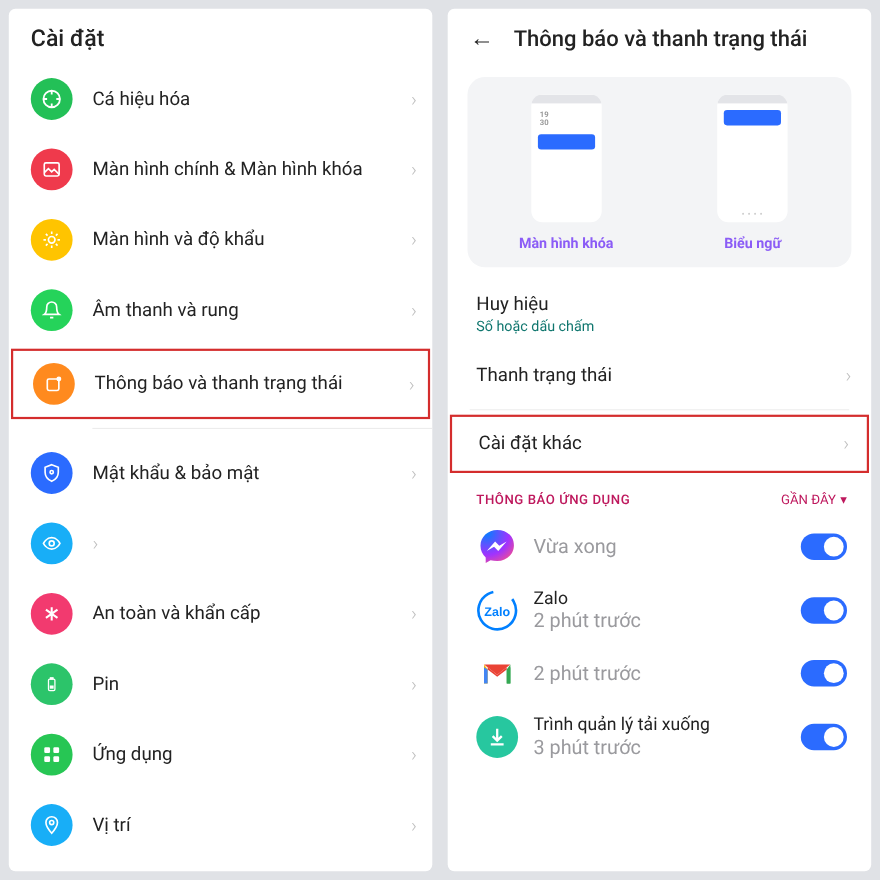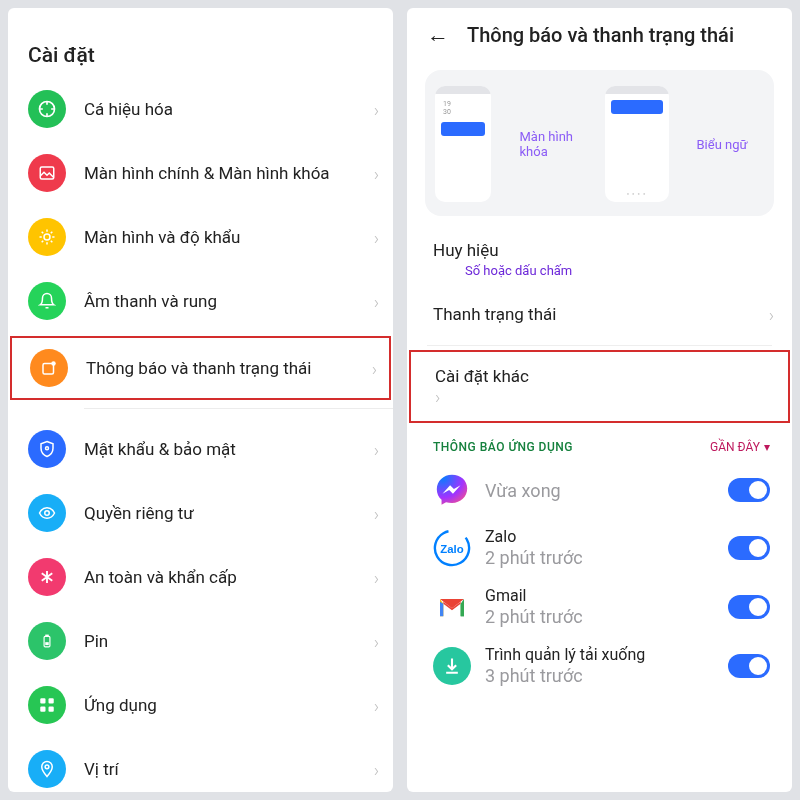--- a/index.html
+++ b/index.html
@@ -22,21 +22,20 @@
     border-radius: 6px;
     overflow: hidden;
     position: relative;
   }
   
   .header-left {
     padding: 16px 20px 10px 20px;
     font-size: 21px;
     font-weight: 500;
     color: #222;
-    margin-top: 19px;
   }
   .settings-list { }
   .settings-item {
     display: flex;
     align-items: center;
     padding: 13px 14px 13px 20px;
     position: relative;
   }
   .settings-item.hl {
     border: 2px solid #d42d2d;
@@ -91,23 +90,24 @@
     background: #f3f4f6;
     border-radius: 16px;
     margin: 8px 18px 14px 18px;
     padding: 16px 10px 14px 10px;
     display: flex;
     gap: 10px;
   }
   .preview-item {
     flex: 1;
     display: flex;
-    flex-direction: row;
-    align-items: center;
-    gap: 28px;
+    flex-direction: column;
+    align-items: center;
+    gap: 12px;
+    font-weight: bold;
   }
   .mini-phone {
     width: 64px;
     height: 116px;
     background: #fff;
     border-radius: 10px;
     position: relative;
     overflow: hidden;
   }
   .mini-phone .top-bar {
@@ -148,53 +148,51 @@
   .simple-row {
     padding: 10px 22px 10px 26px;
   }
   .simple-row .r-title {
     font-size: 17px;
     color: #222;
     margin-bottom: 3px;
   }
   .simple-row .r-sub {
     font-size: 13px;
-    color: #6d28d9;
-    margin-left: 32px;
+    color: #0f766e;
   }
   .simple-row-click {
     display: flex;
     align-items: flex-start;
     padding: 16px 18px 16px 26px;
   }
   .simple-row-click .r-title {
     flex: 1;
     font-size: 17px;
     color: #222;
   }
   .simple-row-click.hl {
     border: 2px solid #d42d2d;
     margin: 3px 2px;
     padding: 14px 16px 14px 24px;
-    flex-direction: column;
   }
   .thin-divider {
     height: 1px;
     background: #eee;
     margin: 4px 20px;
   }
   .section-header {
     display: flex;
     align-items: center;
     padding: 14px 22px 8px 26px;
   }
   .section-header .sh-title {
     flex: 1;
     font-size: 12px;
-    color: #15803d;
+    color: #be185d;
     letter-spacing: 0.5px;
     font-weight: 500;
   }
   .section-header .sh-filter {
     font-size: 12px;
     color: #be185d;
     display: flex;
     align-items: center;
     gap: 4px;
   }
@@ -312,21 +310,20 @@
         <div class="chevron">›</div>
       </div>
 
       <div class="settings-item">
         <div class="icon-circle" style="background:#18aef7">
           <svg width="18" height="18" viewBox="0 0 24 24" fill="none" stroke="#fff" stroke-width="2">
               <path d="M2 12s3.5-7 10-7 10 7 10 7-3.5 7-10 7-10-7-10-7z"></path>
               <circle cx="12" cy="12" r="3"></circle>
             </svg>
         </div>
-        <div class="label">Quyền riêng tư</div>
         <div class="chevron">›</div>
       </div>
 
       <div class="settings-item">
         <div class="icon-circle" style="background:#f23a6f">
           <svg width="18" height="18" viewBox="0 0 24 24" fill="none" stroke="#fff" stroke-width="2.5">
               <path d="M12 4v16M5 7l14 10M5 17L19 7"></path>
             </svg>
         </div>
         <div class="label">An toàn và khẩn cấp</div>
@@ -464,21 +461,20 @@
             <path fill="#fbbc04" d="M6 6v26h5V13l-5-7z"></path>
             <path fill="#34a853" d="M42 6v26h-5V13l5-7z"></path>
             <path fill="#c5221f" d="M6 6l18 14L42 6l-4 3-14 11L10 9z" opacity="0"></path>
             <path fill="#4285f4" d="M11 32V13l13 10V22L11 12z" opacity="0"></path>
             <path fill="#ea4335" d="M11 13l13 10 13-10v-3L24 20 11 10z"></path>
             <path fill="#4285f4" d="M6 10v22h5V13L6 10z"></path>
             <path fill="#34a853" d="M42 10v22h-5V13l5-3z"></path>
           </svg>
       </div>
       <div class="app-info">
-        <div class="app-name">Gmail</div>
         <div class="app-time">2 phút trước</div>
       </div>
       <div class="toggle"></div>
     </div>
 
     <div class="app-row">
       <div class="app-icon" style="background:#27c79f;border-radius:50%">
         <svg width="20" height="20" viewBox="0 0 24 24" fill="none" stroke="#fff" stroke-width="2.5">
             <path d="M12 3v12M7 11l5 5 5-5M5 20h14"></path>
           </svg>

